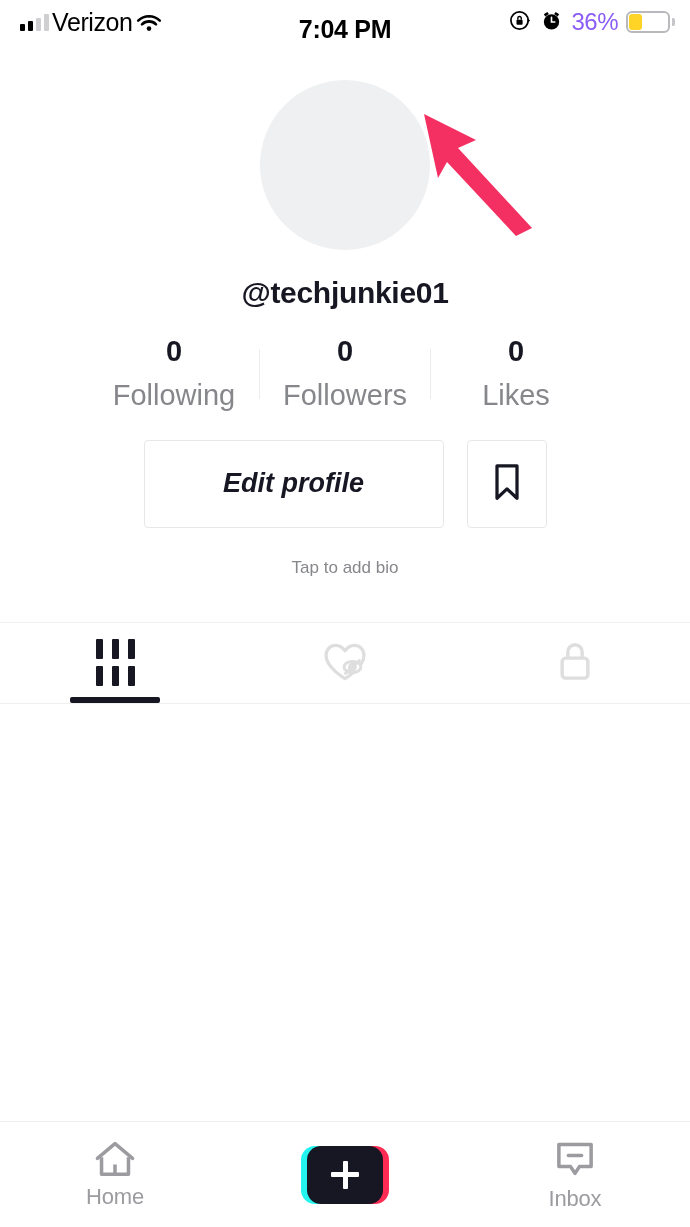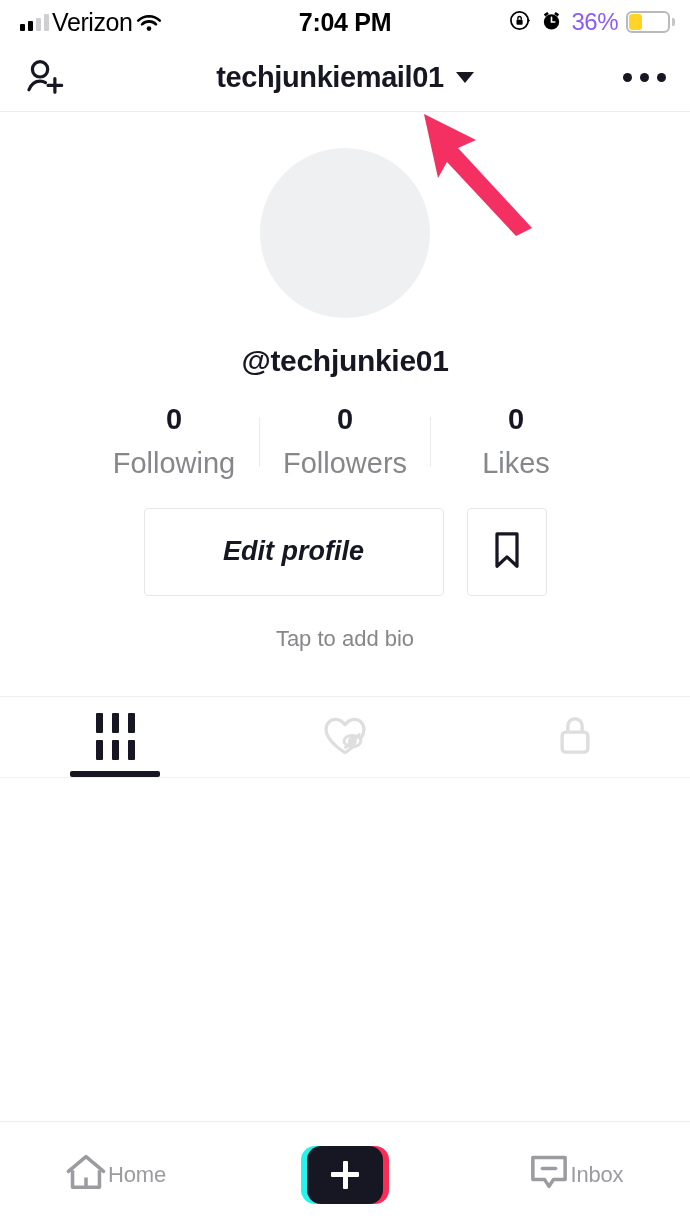--- a/index.html
+++ b/index.html
@@ -25,21 +25,21 @@
   .signal i { display:block; width:5px; border-radius:1px; background:#cfcfd2; }
   .signal i.on { background:#000; }
   .signal i:nth-child(1){ height:7px; }
   .signal i:nth-child(2){ height:10px; }
   .signal i:nth-child(3){ height:13px; }
   .signal i:nth-child(4){ height:17px; }
   .carrier { font-size:25px; letter-spacing:-0.4px; color:#000; }
   .wifi { width:26px; height:19px; }
   .sb-center {
     position:absolute; left:0; right:0; top:0; bottom:0;
-    display:flex; align-items:center; justify-content:center;
+    display:flex; align-items:flex-end; justify-content:center;
     pointer-events:none;
   }
   .clock { font-size:25px; font-weight:bold; letter-spacing:-0.3px; color:#000; }
   .sb-right { margin-left:auto; display:flex; align-items:center; gap:8px; }
   .batt-pct { font-size:24px; letter-spacing:-0.5px; color:#8b5cf6; }
   .battery { position:relative; width:44px; height:22px; }
   .battery .shell {
     position:absolute; inset:0; border:2px solid #b9b9bd; border-radius:6px; background:#fff;
   }
   .battery .fill {
@@ -90,21 +90,21 @@
     width:300px; height:88px;
     border:1px solid #e7e7e8; border-radius:4px; background:#fff;
     display:flex; align-items:center; justify-content:center;
     font-size:27px; font-weight:bold; color:#161722;
   }
   .bm-btn {
     width:80px; height:88px;
     border:1px solid #e7e7e8; border-radius:4px; background:#fff;
     display:flex; align-items:center; justify-content:center;
   }
-  .bio { margin-top:30px; font-size:22px; color:#86878b; }
+  .bio { margin-top:30px; font-size:17px; color:#86878b; }
 
   
   .tabs {
     margin-top:44px;
     height:82px; flex:0 0 82px;
     display:flex; align-items:stretch;
     border-top:1px solid #f0f0f1; border-bottom:1px solid #f0f0f1;
   }
   .tab { flex:1; display:flex; align-items:center; justify-content:center; position:relative; }
   .tab .underline {
@@ -118,21 +118,21 @@
   .feed { flex:1 1 auto; background:#fff; }
 
   
   .bottomnav {
     height:106px; flex:0 0 106px;
     border-top:1px solid #ededee;
     display:flex; align-items:center;
     background:#fff;
   }
   .nav-item {
-    flex:1; display:flex; align-items:center; justify-content:center; gap:0;
+    flex:1; display:flex; flex-direction:column; align-items:center; justify-content:center; gap:0;
   }
   .nav-lbl { font-size:22px; color:#9b9ba0; letter-spacing:-0.2px; }
   .nav-item.active .nav-lbl { color:#161722; font-weight:bold; }
   .create {
     position:relative; width:88px; height:58px;
     display:flex; align-items:center; justify-content:center;
   }
   .create .lyr { position:absolute; top:0; width:76px; height:58px; border-radius:14px; }
   .create .cyan { left:0; background:#25f4ee; }
   .create .pink { right:0; background:#fe2c55; }
@@ -195,42 +195,20 @@
       </span>
       <span class="batt-pct">36%</span>
       <span class="battery">
         <span class="shell"></span>
         <span class="fill"></span>
         <span class="nub"></span>
       </span>
     </div>
   </div>
 
-  <div class="header">
-    <div class="icon-btn">
-      <svg viewBox="0 0 34 34" width="42" height="42">
-        <circle cx="13" cy="10" r="6.2" fill="none" stroke="#161722" stroke-width="2.6"></circle>
-        <path d="M4 26.5c1.8-4.6 5.2-7 9-7 1.6 0 3.1.4 4.4 1.2" fill="none" stroke="#161722" stroke-width="2.6" stroke-linecap="round"></path>
-        <path d="M25 17.5v11M19.5 23h11" fill="none" stroke="#161722" stroke-width="2.6" stroke-linecap="round"></path>
-      </svg>
-    </div>
-
-    <div class="hdr-title">
-      <span class="t">techjunkiemail01</span>
-      <span class="caret"></span>
-    </div>
-
-    <div class="icon-btn">
-      <span class="dots">
-          <span></span>
-          <span></span>
-          <span></span>
-        </span>
-    </div>
-  </div>
 
   <div class="profile">
     <div class="avatar"></div>
     <div class="handle">@techjunkie01</div>
 
     <div class="stats">
       <div class="stat">
         <span class="num">0</span>
         <span class="lbl">Following</span>
       </div>

